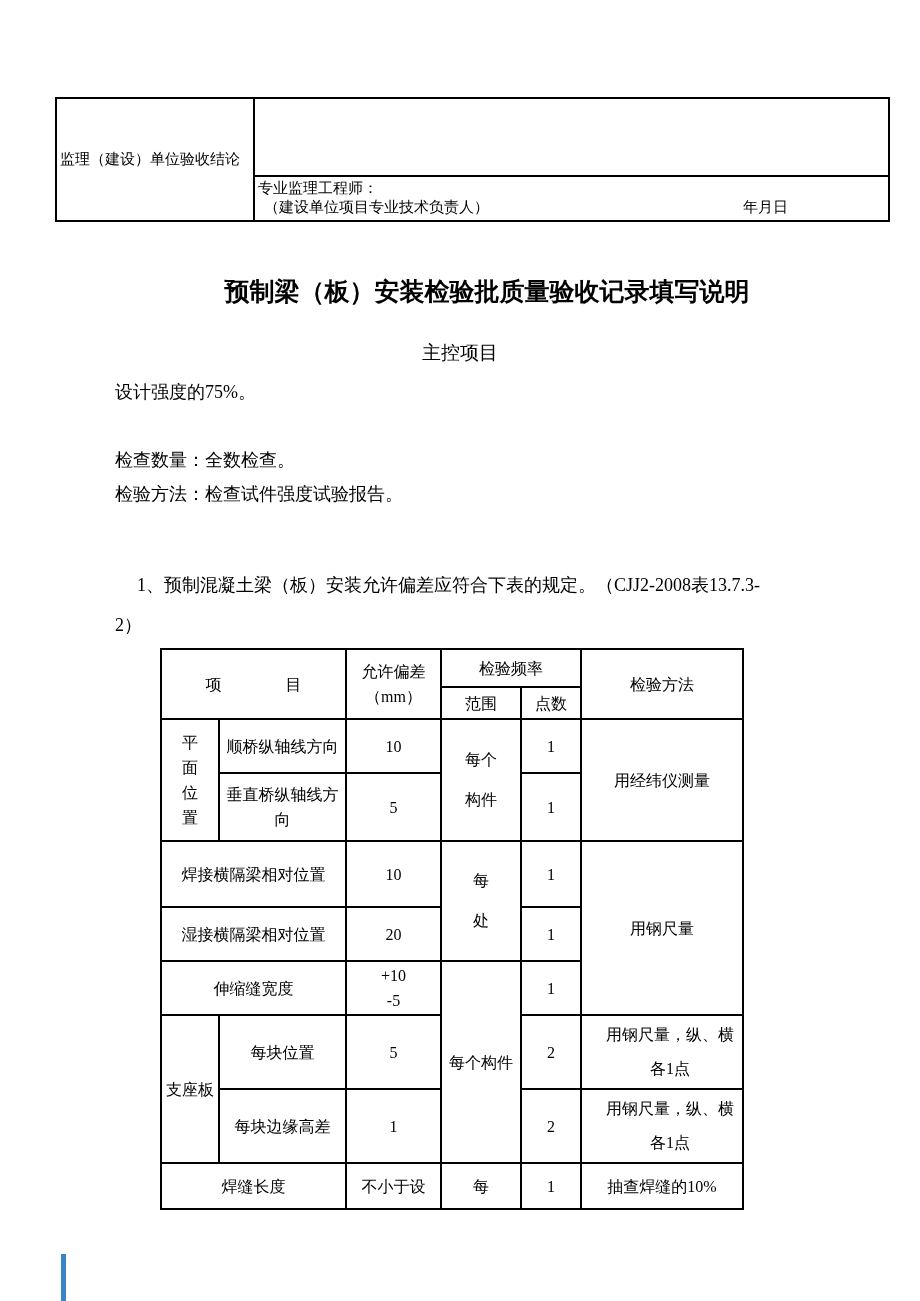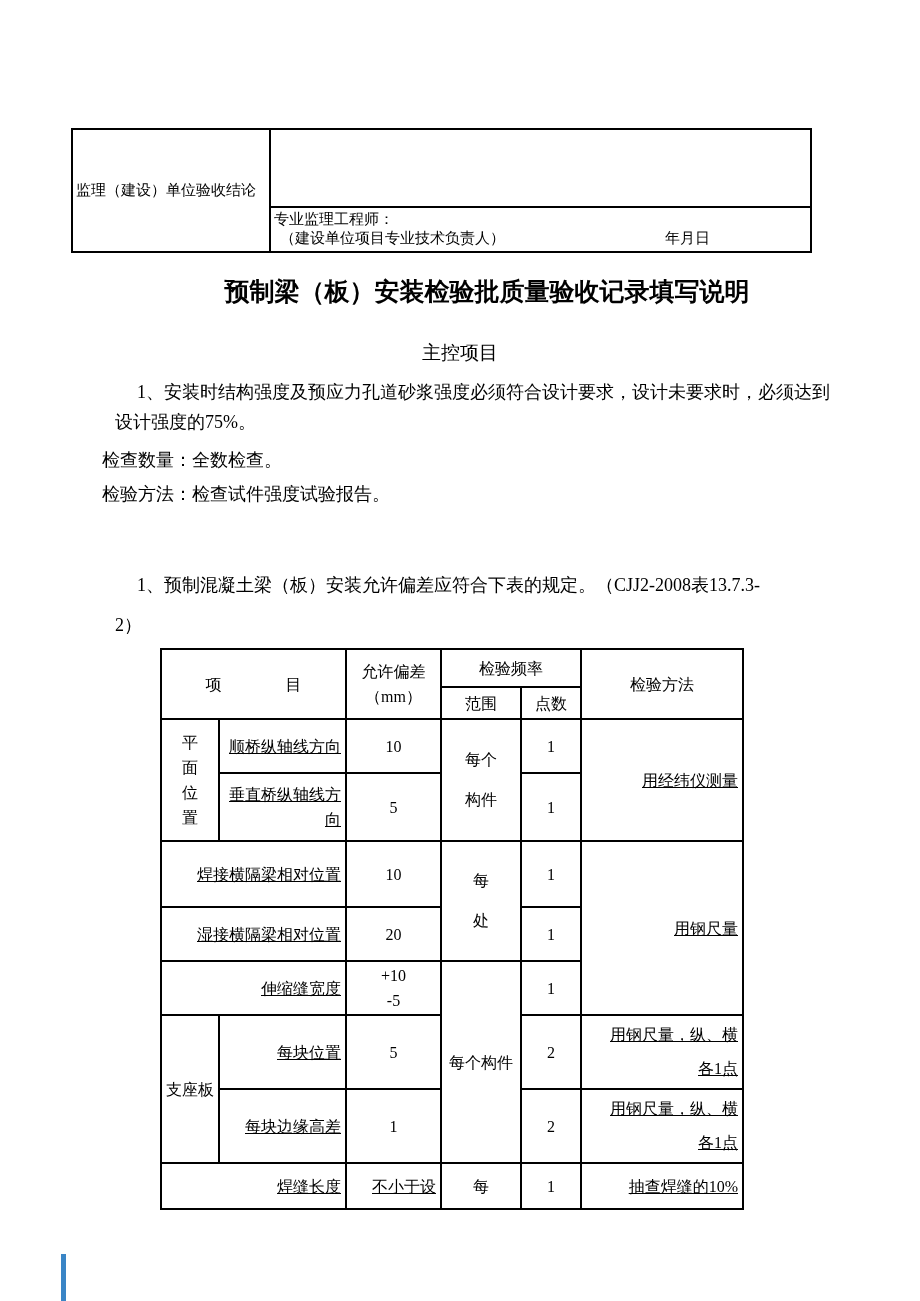--- a/index.html
+++ b/index.html
@@ -1,45 +1,45 @@
 <!DOCTYPE html>
 <html><head>
 <meta charset="utf-8">
 <style>
   html,body{margin:0;padding:0;}
   body{font-family:"Liberation Serif","DejaVu Serif",serif;background:#ffffff;color:#000;}
   .page{position:relative;width:920px;height:1301px;background:#ffffff;overflow:hidden;}
 
   
-  .acc-table{position:absolute;left:55px;top:128px;width:741px;height:125px;border:2px solid #000;display:flex;box-sizing:border-box;margin-left:16px;}
+  .acc-table{position:absolute;left:55px;top:97px;width:835px;height:125px;border:2px solid #000;display:flex;box-sizing:border-box;}
   .acc-left{width:198px;border-right:2px solid #000;display:flex;align-items:center;padding:0 3px;font-size:15px;box-sizing:border-box;}
   .acc-right{flex:1;display:flex;flex-direction:column;}
   .acc-empty{flex:1;border-bottom:2px solid #000;}
   .acc-sign{height:41px;padding:2px 0 0 3px;font-size:15px;line-height:19px;}
   .acc-sign-row2{display:flex;align-items:center;font-family:Liberation Serif, serif;}
   .acc-resp{margin-left:6px;}
   .acc-date{margin-left:auto;margin-right:100px;}
 
   
   .doc-title{position:absolute;top:275px;left:0;width:100%;text-align:center;font-size:25px;font-weight:bold;padding-left:27px;}
   .sec-heading{position:absolute;left:0;width:100%;text-align:center;font-size:19px;}
   .h-main{top:340px;}
   .h-general{top:533px;}
   .para{position:absolute;left:115px;width:758px;font-size:18px;}
   .p-main{top:377px;line-height:30px;}
   .p-general{top:565px;line-height:40px;}
   .indent{text-indent:22px;}
-  .line{position:absolute;left:102px;font-size:18px;line-height:22px;}
+  .line{position:absolute;left:115px;font-size:18px;line-height:22px;}
   .l-qty{top:449px;}
   .l-method{top:483px;}
 
   
   table.spec{position:absolute;left:160px;top:648px;border-collapse:collapse;table-layout:fixed;width:582px;font-size:16px;}
   .spec td{border:2px solid #000;text-align:center;vertical-align:middle;padding:1px 4px;line-height:25px;}
-  .spec td.al{text-align:right;text-decoration:underline;}
+  .spec td.al{text-align:center;}
   .spec .pre{white-space:pre-line;}
   .spec .wrap2{width:2.4em;margin:0 auto;line-height:40px;}
   .spec .wrap1{width:1.2em;margin:0 auto;line-height:40px;}
   .spec .mlh{line-height:34px;padding-left:20px;}
   .vchar{display:block;line-height:25px;text-align:center;}
   tr.h1{height:38px;} tr.h2{height:32px;}
   tr.r1{height:54px;} tr.r2{height:68px;} tr.r3{height:66px;} tr.r4{height:54px;}
   tr.r5{height:50px;} tr.r6{height:74px;} tr.r7{height:74px;} tr.r8{height:46px;padding-left:41px;}
   col.cA1{width:58px;} col.cA2{width:127px;} col.cB{width:95px;}
   col.cC1{width:80px;} col.cC2{width:60px;} col.cD{width:162px;}
@@ -62,21 +62,20 @@
           <span class="acc-date">年月日</span>
         </div>
       </div>
     </div>
   </div>
 
   <div class="doc-title">预制梁（板）安装检验批质量验收记录填写说明</div>
 
   <div class="sec-heading h-main">主控项目</div>
   <div class="para p-main">
-    <div class="indent">1、安装时结构强度及预应力孔道砂浆强度必须符合设计要求，设计未要求时，必须达到</div>
     <div>设计强度的75%。</div>
   </div>
   <div class="line l-qty">检查数量：全数检查。</div>
   <div class="line l-method">检验方法：检查试件强度试验报告。</div>
 
   <div class="para p-general">
     <div class="indent">1、预制混凝土梁（板）安装允许偏差应符合下表的规定。（CJJ2-2008表13.7.3-</div>
     <div>2）</div>
   </div>
 

